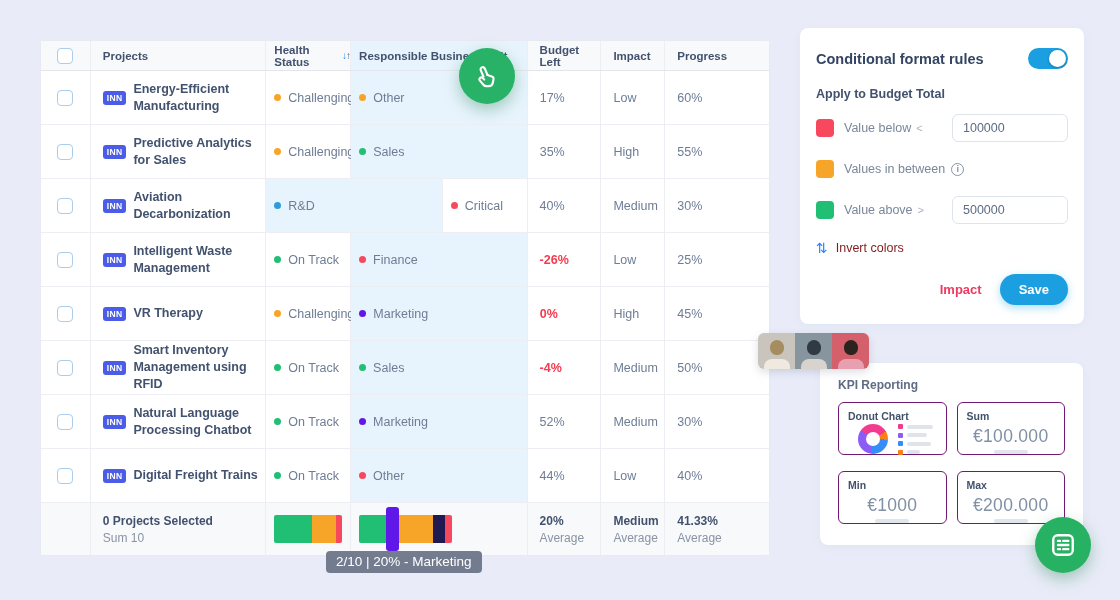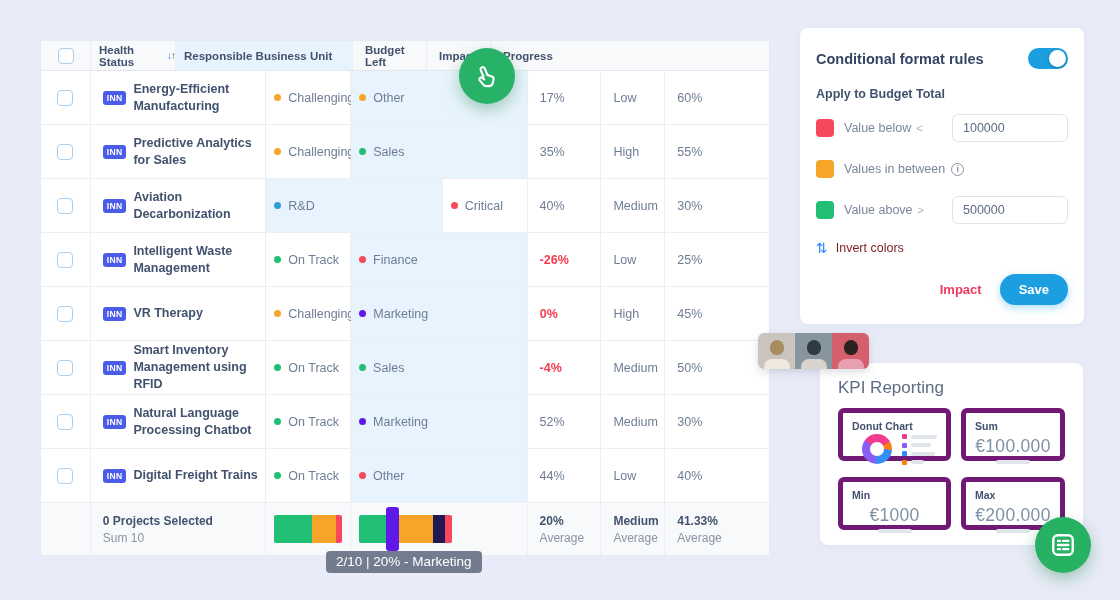--- a/index.html
+++ b/index.html
@@ -82,23 +82,23 @@
   .btn-cancel{ background:none; border:none; color:#f0395f; font-size:13px; font-weight:700; cursor:pointer; font-family:inherit; }
   .btn-save{ background:#1b9fe0; border:none; color:#fff; font-size:13px; font-weight:700; padding:8px 19px;
     border-radius:17px; cursor:pointer; font-family:inherit; box-shadow:0 3px 8px rgba(27,159,224,.35); }
   
   .avatars{ position:absolute; left:758px; top:333px; display:flex; z-index:6; border-radius:6px; overflow:hidden; box-shadow:0 3px 8px rgba(60,70,100,.18); }
   .avatar{ width:37px; height:36px; position:relative; }
   .avatar::before{ content:""; position:absolute; left:50%; top:7px; transform:translateX(-50%); width:14px; height:15px; border-radius:50% 50% 45% 45%; background:var(--fg); }
   .avatar::after{ content:""; position:absolute; left:50%; bottom:-4px; transform:translateX(-50%); width:26px; height:14px; border-radius:8px 8px 0 0; background:var(--sh); }
   
   .kpi-panel{ left:820px; top:363px; width:263px; height:182px; padding:15px 18px; }
-  .kpi-title{ font-size:17px; color:#5e6c84; font-weight:400; }
+  .kpi-title{ font-size:12px; color:#5e6c84; font-weight:700; }
   .kpi-grid{ display:grid; grid-template-columns:1fr 1fr; gap:16px 10px; margin-top:10px; }
-  .kpi-card{ border:5px solid #701a75; border-radius:6px; background:#fff; height:53px; padding:7px 9px; position:relative; }
+  .kpi-card{ border:1px solid #701a75; border-radius:6px; background:#fff; height:53px; padding:7px 9px; position:relative; }
   .kpi-lbl{ font-size:10.5px; font-weight:700; color:#42526e; }
   .kpi-val{ font-size:17.5px; color:#8091a5; text-align:center; margin-top:4px; letter-spacing:.3px; }
   .kpi-bar{ width:34px; height:4px; background:#e1e5ec; border-radius:2px; margin:3px auto 0; }
   .donut-wrap{ display:flex; align-items:center; gap:10px; margin-top:2px; padding-left:10px; }
   .donut{ width:30px; height:30px; border-radius:50%; position:relative; }
   .donut::after{ content:""; position:absolute; inset:8px; background:#fff; border-radius:50%; }
   .legend{ display:flex; flex-direction:column; gap:3.5px; }
   .lrow{ display:flex; align-items:center; gap:4px; }
   .lsq{ width:5px; height:5px; border-radius:1px; }
   .lbar{ height:4px; background:#dfe3ea; border-radius:2px; }
@@ -108,20 +108,23 @@
     box-shadow:0 6px 16px rgba(23,120,70,.35); cursor:pointer; z-index:10; }
 </style>
 </head>
 <body>
 
 <div class="table-card">
   <div class="thead">
     <div class="c c-check">
       <span class="cb"></span>
     </div>
+    <div class="c c-proj hcell">
+        <span>Projects</span>
+      </div>
     <div class="c c-health hcell">
       <span>Health Status</span>
       <span class="sort"><span class="dn">↓</span><span class="up">↑</span></span>
     </div>
     <div class="c c-unit hcell hl">
         <span>Responsible Business Unit</span>
       </div>
     <div class="c c-budget hcell">
         <span>Budget Left</span>
       </div>

